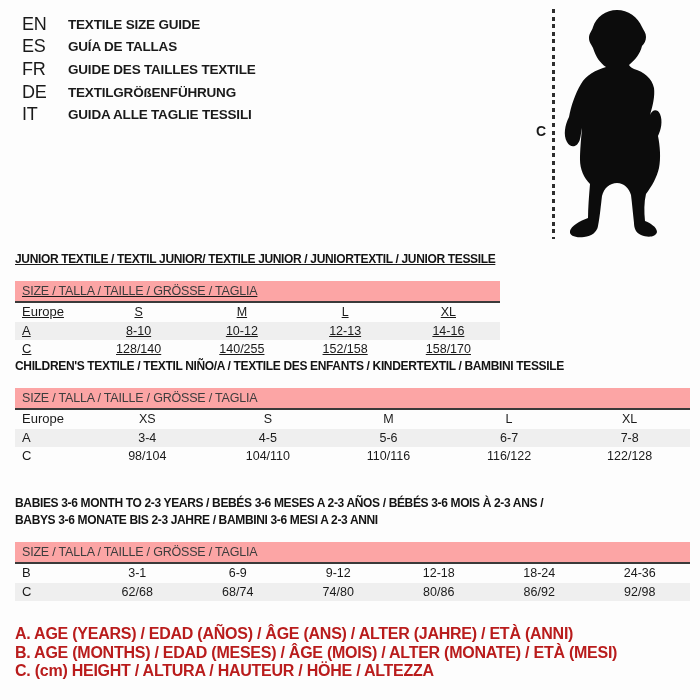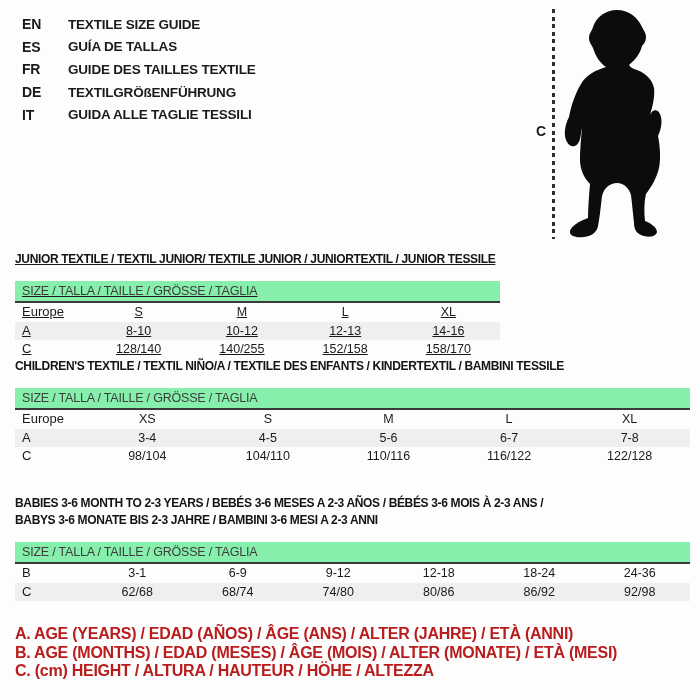--- a/index.html
+++ b/index.html
@@ -2,34 +2,34 @@
 <html><head>
 <meta charset="utf-8">
 <style>
   html,body{margin:0;padding:0;}
   body{width:700px;height:700px;background:#fdfdfd;font-family:"Liberation Sans",sans-serif;color:#1a1a1a;}
   .page{position:relative;width:700px;height:700px;overflow:hidden;}
 
   
   .lang-list{position:absolute;left:22px;top:13px;}
   .lang-row{display:flex;height:22.6px;align-items:center;}
-  .lang-code{width:46px;font-weight:bold;font-size:14px;letter-spacing:-0.2px;}
+  .lang-code{width:46px;font-weight:normal;font-size:18px;letter-spacing:-0.2px;}
   .lang-label{font-weight:bold;font-size:13.5px;letter-spacing:-0.2px;white-space:nowrap;}
 
   
   .figure{position:absolute;left:505px;top:4px;width:195px;height:242px;}
   .c-label{position:absolute;left:31px;top:119px;font-weight:bold;font-size:14px;}
   .dash-line{position:absolute;left:47px;top:5px;width:3px;height:230px;
              background:repeating-linear-gradient(to bottom,#2e2e2e 0 4px,transparent 4px 7.6px);}
   .silhouette{position:absolute;left:55px;top:0;}
 
   
   .tbl{position:absolute;left:15px;}
   .tbl-title{font-weight:bold;font-size:12px;line-height:17px;letter-spacing:-0.35px;white-space:nowrap;color:#141414;}
-  .bar{margin-top:13px;height:20px;background:#86efac;border-bottom:2px solid #3a3a3a;
+  .bar{margin-top:13px;height:20px;background:#fca5a5;border-bottom:2px solid #3a3a3a;
        font-size:12.5px;line-height:20px;padding-left:7px;color:#3d3d3d;letter-spacing:-0.2px;}
   .row{display:flex;height:18.5px;font-size:12.5px;line-height:18.5px;}
   .row.alt{background:#efefef;}
   .row .lbl{width:65px;padding-left:7px;font-size:13px;}
   .row .cell{flex:1;text-align:center;}
 
   .tbl1{top:251px;width:485px;text-decoration:underline;}
   .tbl2{top:358px;width:675px;}
   .tbl3{top:495px;width:675px;}
 

